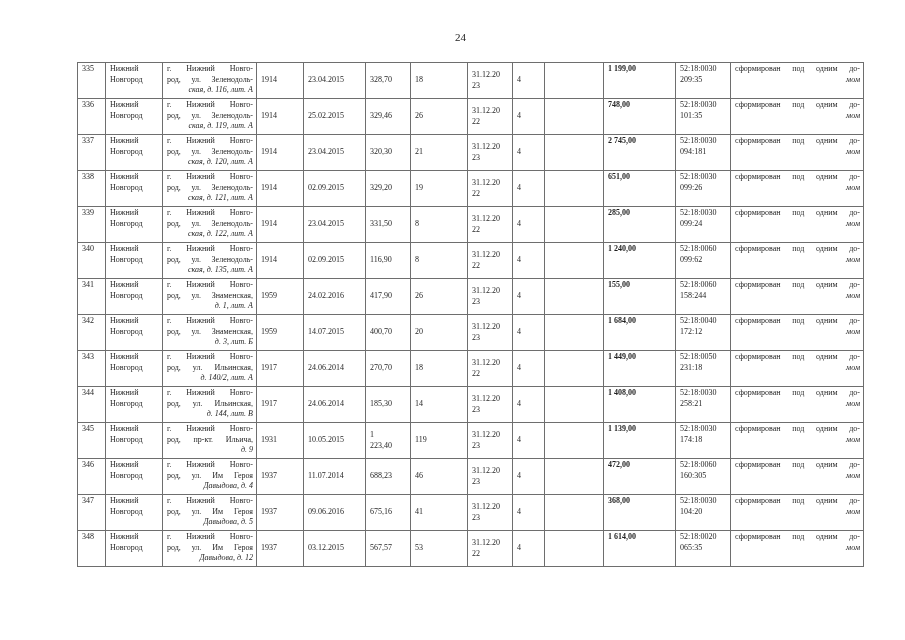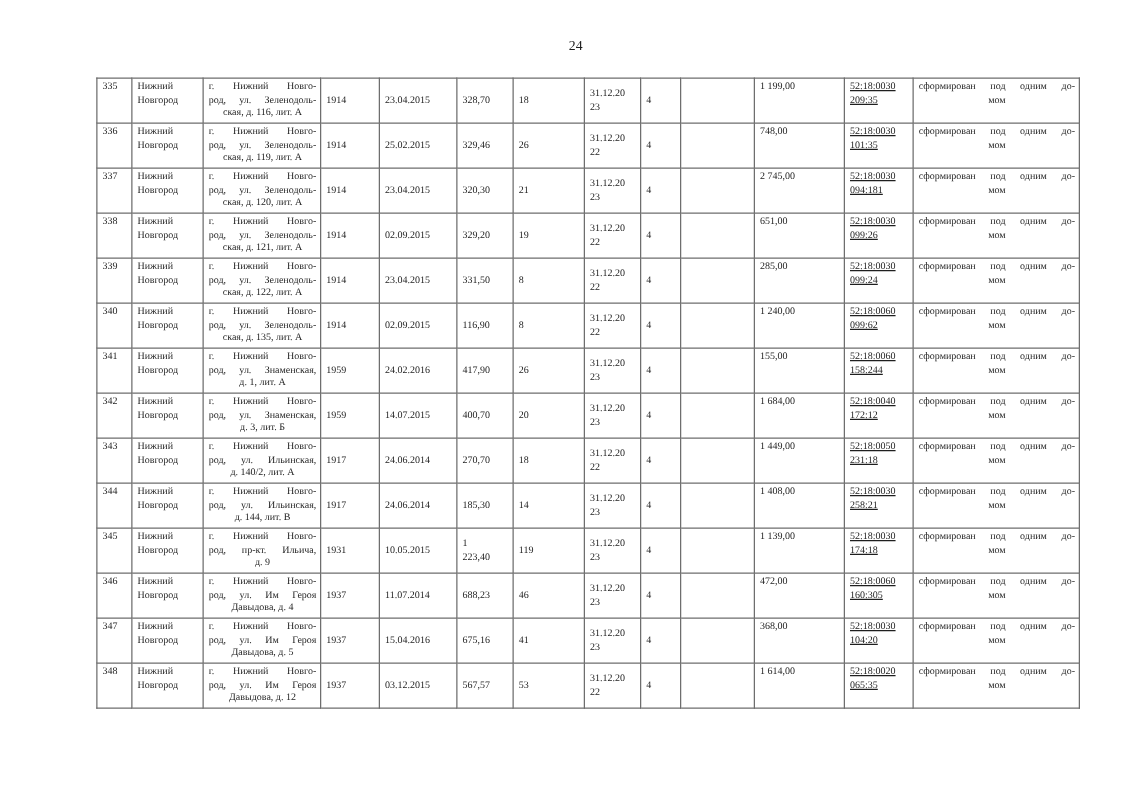--- a/index.html
+++ b/index.html
@@ -25,25 +25,25 @@
   table.register tr{height:35px;}
   .c-pre{white-space:pre-line;}
   .c-num{padding-left:3px;}
   .c-mid{vertical-align:middle !important;}
   .c-year{padding-left:6px;}
   .c-date{padding-left:8px;}
   .c-area{padding-left:8px;}
   .c-count{padding-left:7px;}
   .c-deadline{padding-left:4px;}
   .c-stage{padding-left:5px;}
-  .c-amount{padding-left:4px;}
-  .c-cad{padding-left:4px;text-decoration:underline;}
+  .c-amount{padding-left:4px;font-weight:bold;}
+  .c-cad{padding-left:4px;}
   .c-note{padding-left:6px;padding-right:4px;}
   .c-just .jl{text-align:justify;text-align-last:justify;}
-  .c-just .ll{text-align:center;}
+  .c-just .ll{text-align:right;font-style:italic;}
 </style>
 </head>
 <body>
 
 <div class="page">
   <div class="page-number">24</div>
   <div class="table-wrap">
     <table class="register">
       <colgroup>
         <col style="width:28px">
@@ -365,21 +365,21 @@
           <tr>
             <td class="c-num c-pre">347</td>
             <td class="c-pre">Нижний
 Новгород</td>
             <td class="c-just">
               <div class="jl">г. Нижний Новго-</div>
               <div class="jl">род, ул. Им Героя</div>
               <div class="ll">Давыдова, д. 5</div>
             </td>
             <td class="c-mid c-year">1937</td>
-            <td class="c-mid c-date">15.04.2016</td>
+            <td class="c-mid c-date">09.06.2016</td>
             <td class="c-mid c-area c-pre">675,16</td>
             <td class="c-mid c-count">41</td>
             <td class="c-mid c-deadline c-pre">31.12.20
 23</td>
             <td class="c-mid c-stage">4</td>
             <td></td>
             <td class="c-amount">368,00</td>
             <td class="c-cad c-pre">52:18:0030
 104:20</td>
             <td class="c-just c-note">

